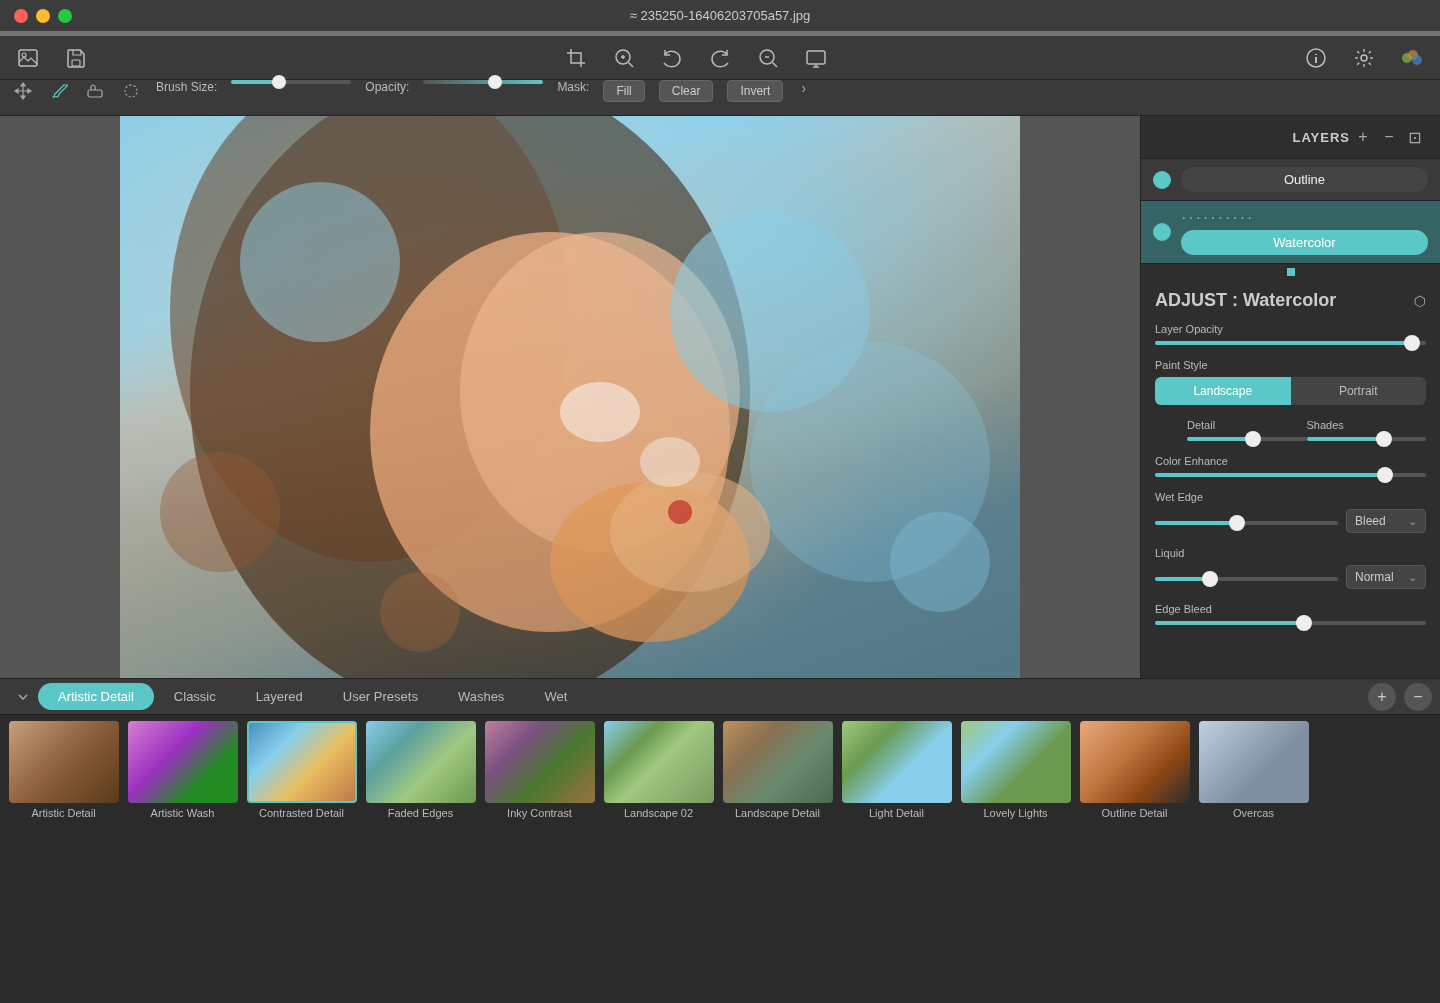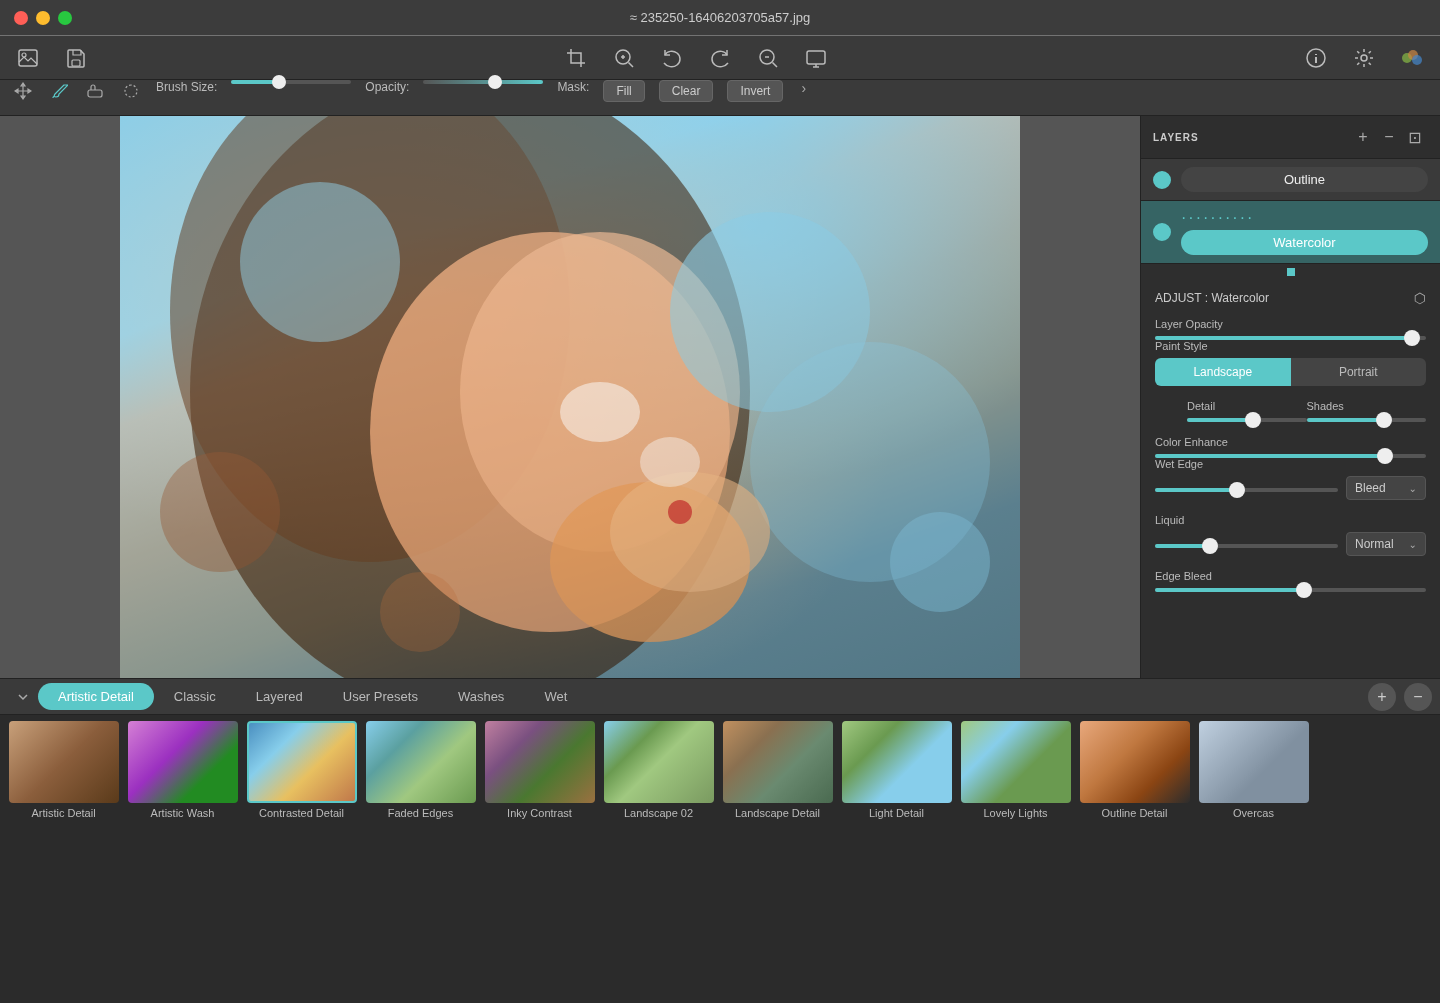--- a/index.html
+++ b/index.html
@@ -2,21 +2,21 @@
 <html><head>
   <meta charset="utf-8">
   <style>
     * { margin: 0; padding: 0; box-sizing: border-box; }
     body { width: 1440px; height: 1003px; background: #2b2b2b; font-family: -apple-system, BlinkMacSystemFont, 'Helvetica Neue', sans-serif; overflow: hidden; color: #ccc; }
 
     
     .titlebar {
       width: 100%; height: 36px; background: #3c3c3c;
       display: flex; align-items: center; justify-content: center;
-      position: relative; border-bottom: 1px solid #737373;
+      position: relative; border-bottom: 5px solid #737373;
     }
     .titlebar-controls { position: absolute; left: 14px; display: flex; gap: 8px; }
     .titlebar-btn { width: 14px; height: 14px; border-radius: 50%; }
     .btn-close { background: #ff5f57; }
     .btn-min { background: #febc2e; }
     .btn-max { background: #28c840; }
     .titlebar-title { font-size: 13px; color: #ccc; }
 
     
     .toolbar {
@@ -73,21 +73,21 @@
     .right-panel {
       width: 300px; background: #2e2e2e; border-left: 1px solid #222;
       display: flex; flex-direction: column; overflow-y: auto;
     }
 
     
     .layers-header {
       display: flex; align-items: center; padding: 8px 12px;
       background: #2e2e2e; border-bottom: 1px solid #222;
     }
-    .layers-title { font-size: 10px; font-weight: 600; color: #ccc; flex: 1; letter-spacing: 1px; }
+    .layers-title { font-size: 13px; font-weight: 600; color: #ccc; flex: 1; letter-spacing: 1px; text-align: right; }
     .layers-btn { width: 26px; height: 26px; display: flex; align-items: center; justify-content: center; color: #aaa; cursor: pointer; font-size: 16px; }
 
     .layer-item {
       display: flex; align-items: center; padding: 8px 12px; gap: 10px;
       border-bottom: 1px solid #222; cursor: pointer;
     }
     .layer-item.active { background: #3a3a3a; }
     .layer-dot { width: 18px; height: 18px; border-radius: 50%; border: 2px solid #5bc8c8; background: transparent; flex-shrink: 0; }
     .layer-dot.filled { background: #5bc8c8; }
     .layer-name-btn {
@@ -96,24 +96,24 @@
     }
     .layer-name-btn.teal-bg { background: #5bc8c8; color: #fff; }
     .layer-dots-indicator { color: #5bc8c8; font-size: 16px; letter-spacing: 2px; }
 
     
     .adjust-section { padding: 10px 14px; }
     .adjust-header {
       display: flex; align-items: center; justify-content: space-between;
       margin-bottom: 12px;
     }
-    .adjust-title { font-size: 12px; color: #ccc; font-weight: 400; }
+    .adjust-title { font-size: 18px; color: #ccc; font-weight: 700; }
     .adjust-icon { color: #aaa; font-size: 14px; }
 
-    .control-row { margin-bottom: 0; }
+    .control-row { margin-bottom: 14px; }
     .control-label { font-size: 11px; color: #bbb; margin-bottom: 6px; }
     .full-slider { position: relative; width: 100%; height: 4px; background: #555; border-radius: 2px; margin-top: 4px; }
     .full-slider-fill { position: absolute; left: 0; top: 0; height: 4px; background: #5bc8c8; border-radius: 2px; }
     .full-slider-thumb { position: absolute; top: -6px; width: 16px; height: 16px; background: #eee; border-radius: 50%; cursor: pointer; transform: translateX(-8px); }
 
     .paint-style-row { display: flex; gap: 0; border-radius: 6px; overflow: hidden; margin-bottom: 14px; }
     .paint-style-btn {
       flex: 1; padding: 7px; font-size: 12px; text-align: center; cursor: pointer;
       background: #444; color: #bbb; border: none;
     }

